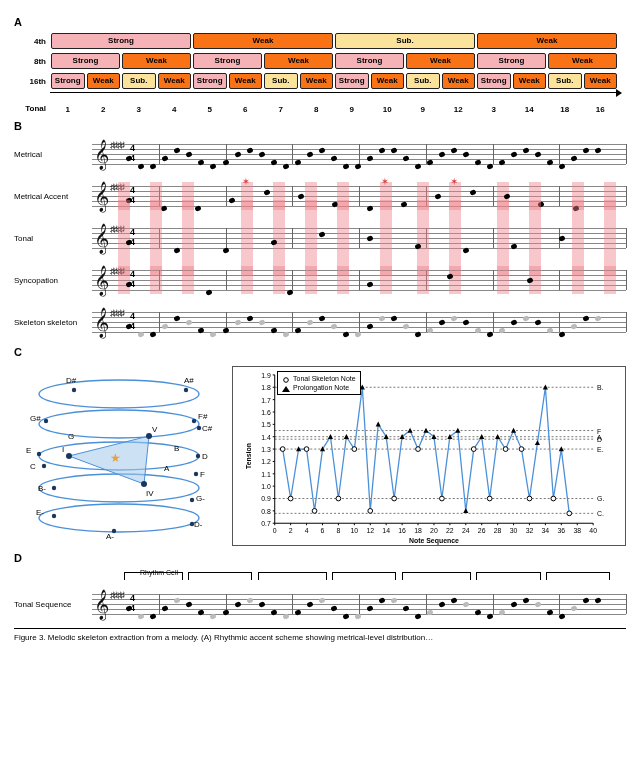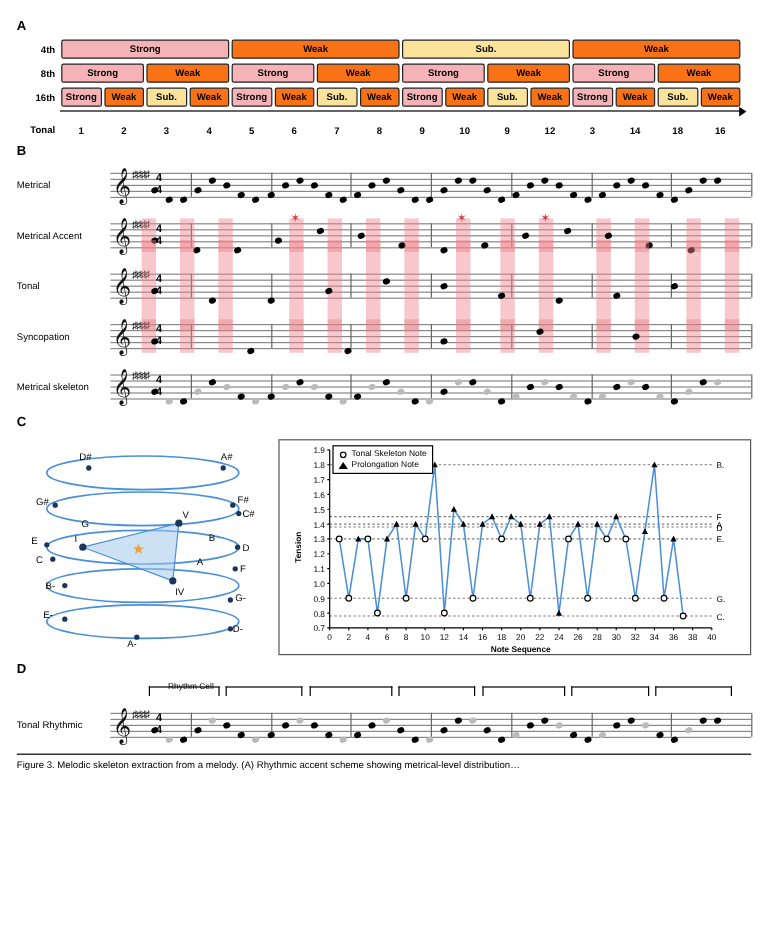--- a/index.html
+++ b/index.html
@@ -395,21 +395,21 @@
         <div class="hl" style="left: calc(97% - 6px);"></div>
         <div class="note" style="left: calc(7% - 3px); top: 20px;"></div>
         <div class="note" style="left: calc(22% - 3px); top: 28px;"></div>
         <div class="note" style="left: calc(37% - 3px); top: 28px;"></div>
         <div class="note" style="left: calc(52% - 3px); top: 20px;"></div>
         <div class="note" style="left: calc(67% - 3px); top: 12px;"></div>
         <div class="note" style="left: calc(82% - 3px); top: 16px;"></div>
       </div>
     </div>
     <div class="staff-row">
-      <div class="staff-row-label">Metrical skeleton</div>
+      <div class="staff-row-label">Skeleton skeleton</div>
       <div class="staff">
         <div class="staff-lines">
           <div></div>
           <div></div>
           <div></div>
           <div></div>
           <div></div>
         </div>
         <div class="clef">𝄞</div>
         <div class="sharps">♯♯♯♯</div>
@@ -680,21 +680,21 @@
   <div class="bracket" style="left: 6%; width: 11%;"></div>
       <div class="bracket" style="left: 18%; width: 12%;"></div>
       <div class="bracket" style="left: 31%; width: 13%;"></div>
       <div class="bracket" style="left: 45%; width: 12%;"></div>
       <div class="bracket" style="left: 58%; width: 13%;"></div>
       <div class="bracket" style="left: 72%; width: 12%;"></div>
       <div class="bracket" style="left: 85%; width: 12%;"></div>
     </div>
   <div id="panelD-staff">
       <div class="staff-row">
-        <div class="staff-row-label">Tonal Rhythmic</div>
+        <div class="staff-row-label">Tonal Sequence</div>
         <div class="staff">
           <div class="staff-lines">
             <div></div>
             <div></div>
             <div></div>
             <div></div>
             <div></div>
           </div>
           <div class="clef">𝄞</div>
           <div class="sharps">♯♯♯♯</div>

